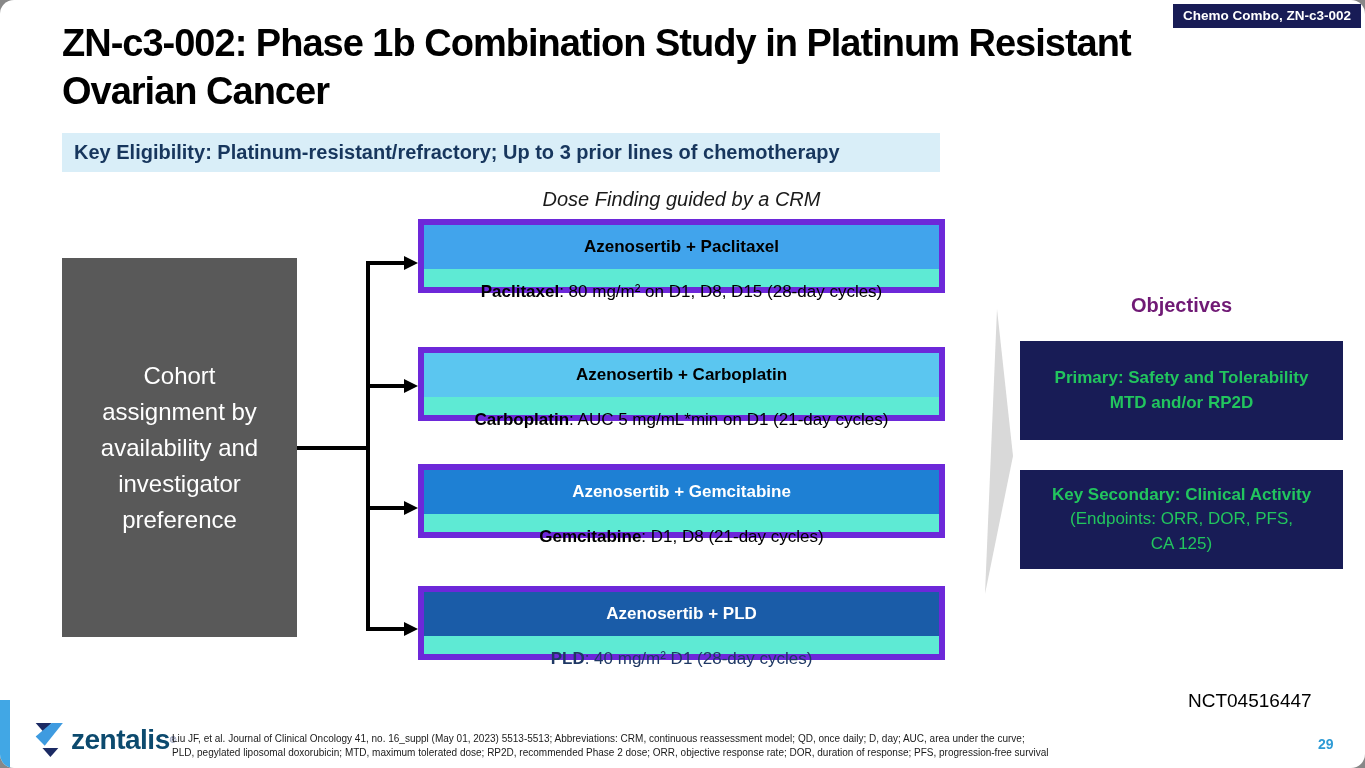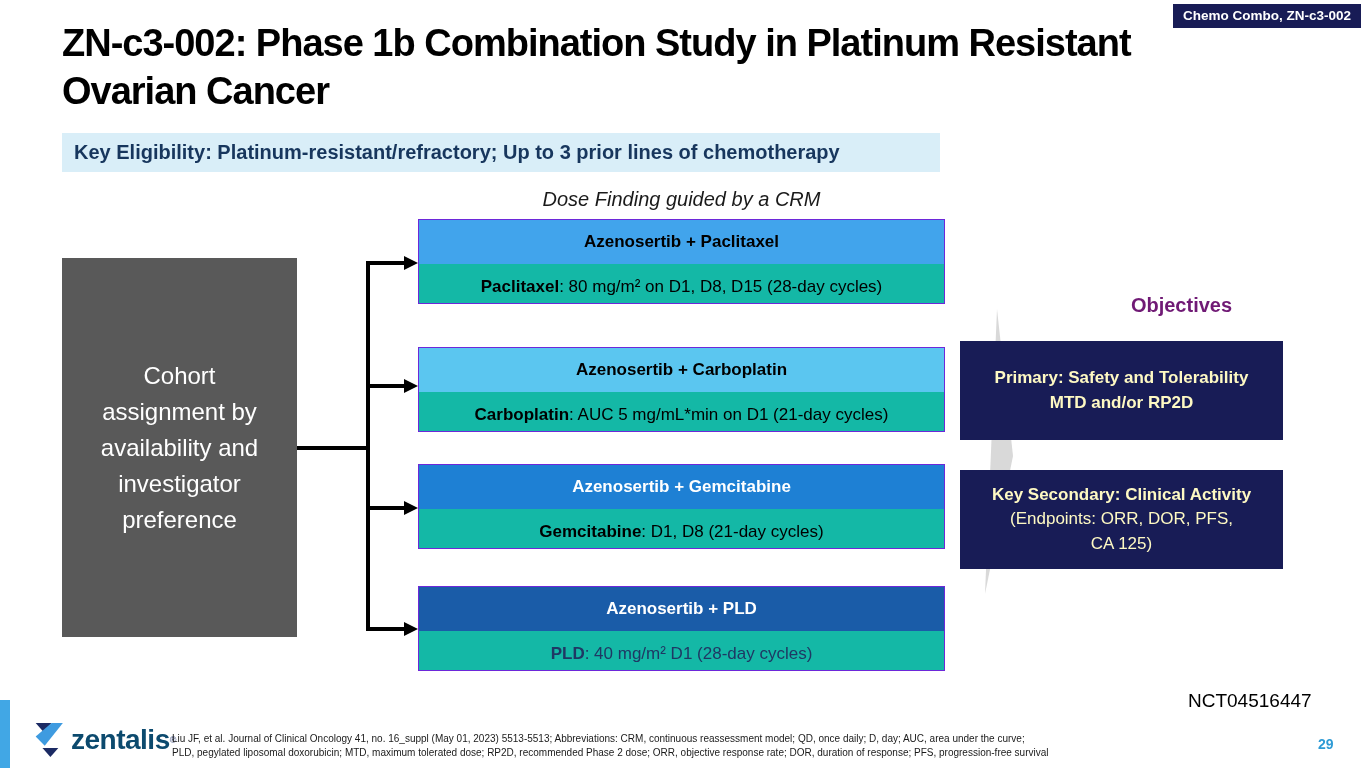--- a/index.html
+++ b/index.html
@@ -1,19 +1,19 @@
 <!DOCTYPE html>
 <html><head>
 <meta charset="utf-8">
 <style>
   * { margin:0; padding:0; box-sizing:border-box; }
   html,body { background:#888; }
   .slide {
     position:relative; width:1365px; height:768px; background:#ffffff;
-    font-family:"Liberation Sans", sans-serif; overflow:hidden; margin:0 auto;
+    font-family:"Liberation Sans", sans-serif; overflow:hidden; margin:0 auto;border-radius:14px;
   }
   
   .badge {
     position:absolute; top:4px; right:4px; background:#181c56; color:#ffffff;
     font-size:13.5px; font-weight:bold; padding:4px 10px 5px 10px;
   }
   
   .title {
     position:absolute; left:62px; top:20px; width:1205px; color:#000000;
     font-size:38px; font-weight:bold; line-height:1.26; letter-spacing:-1px;
@@ -31,22 +31,22 @@
   }
   
   .cohort {
     position:absolute; left:62px; top:258px; width:235px; height:379px;
     background:#595959; color:#ffffff; font-size:24px; line-height:1.5;
     display:flex; align-items:center; justify-content:center; text-align:center;
     padding:0 18px;
   }
   
   .arm {
-    position:absolute; left:418px; width:527px; height:85px;
-    border:1px solid #6d28d9; background:#14b8a6;
+    position:absolute; left:418px; width:527px; height:74px;
+    border:6px solid #6d28d9; background:#5eead4;
   }
   .arm .hd {
     height:44px; display:flex; align-items:center; justify-content:center;
     font-size:17px; font-weight:bold;
   }
   .arm .bd {
     height:45px; display:flex; align-items:center; justify-content:center;
     font-size:17px; color:#000000;
   }
   .arm .bd b { font-weight:bold; }
@@ -58,21 +58,21 @@
   .arm0 { top:219px; } .arm1 { top:341px;margin-top:6px; } .arm2 { top:464px; } .arm3 { top:586px; }
   
   .connectors { position:absolute; left:290px; top:240px; width:135px; height:400px; }
   .bigarrow  { position:absolute; left:978px; top:303px; width:42px; height:298px; }
   
   .obj-head {
     position:absolute; left:1020px; top:294px; width:323px; text-align:center;
     font-size:20px; font-weight:bold; color:#701a75;
   }
   .obj-box {
-    position:absolute; left:960px; width:323px; background:#181c56; color:#fef9c3;
+    position:absolute; left:1020px; width:323px; background:#181c56; color:#22c55e;
     display:flex; flex-direction:column; align-items:center; justify-content:center;
     text-align:center; font-size:17px; line-height:1.45; padding:4px 8px;
   }
   .obj-primary { top:341px; height:99px; font-weight:bold; }
   .obj-secondary { top:470px; height:99px; }
   .obj-secondary .l1 { font-weight:bold; }
   .obj-secondary .l2 { white-space:pre-line; }
   
   .nct { position:absolute; left:1188px; top:690px; font-size:19px; color:#000000; }
   

